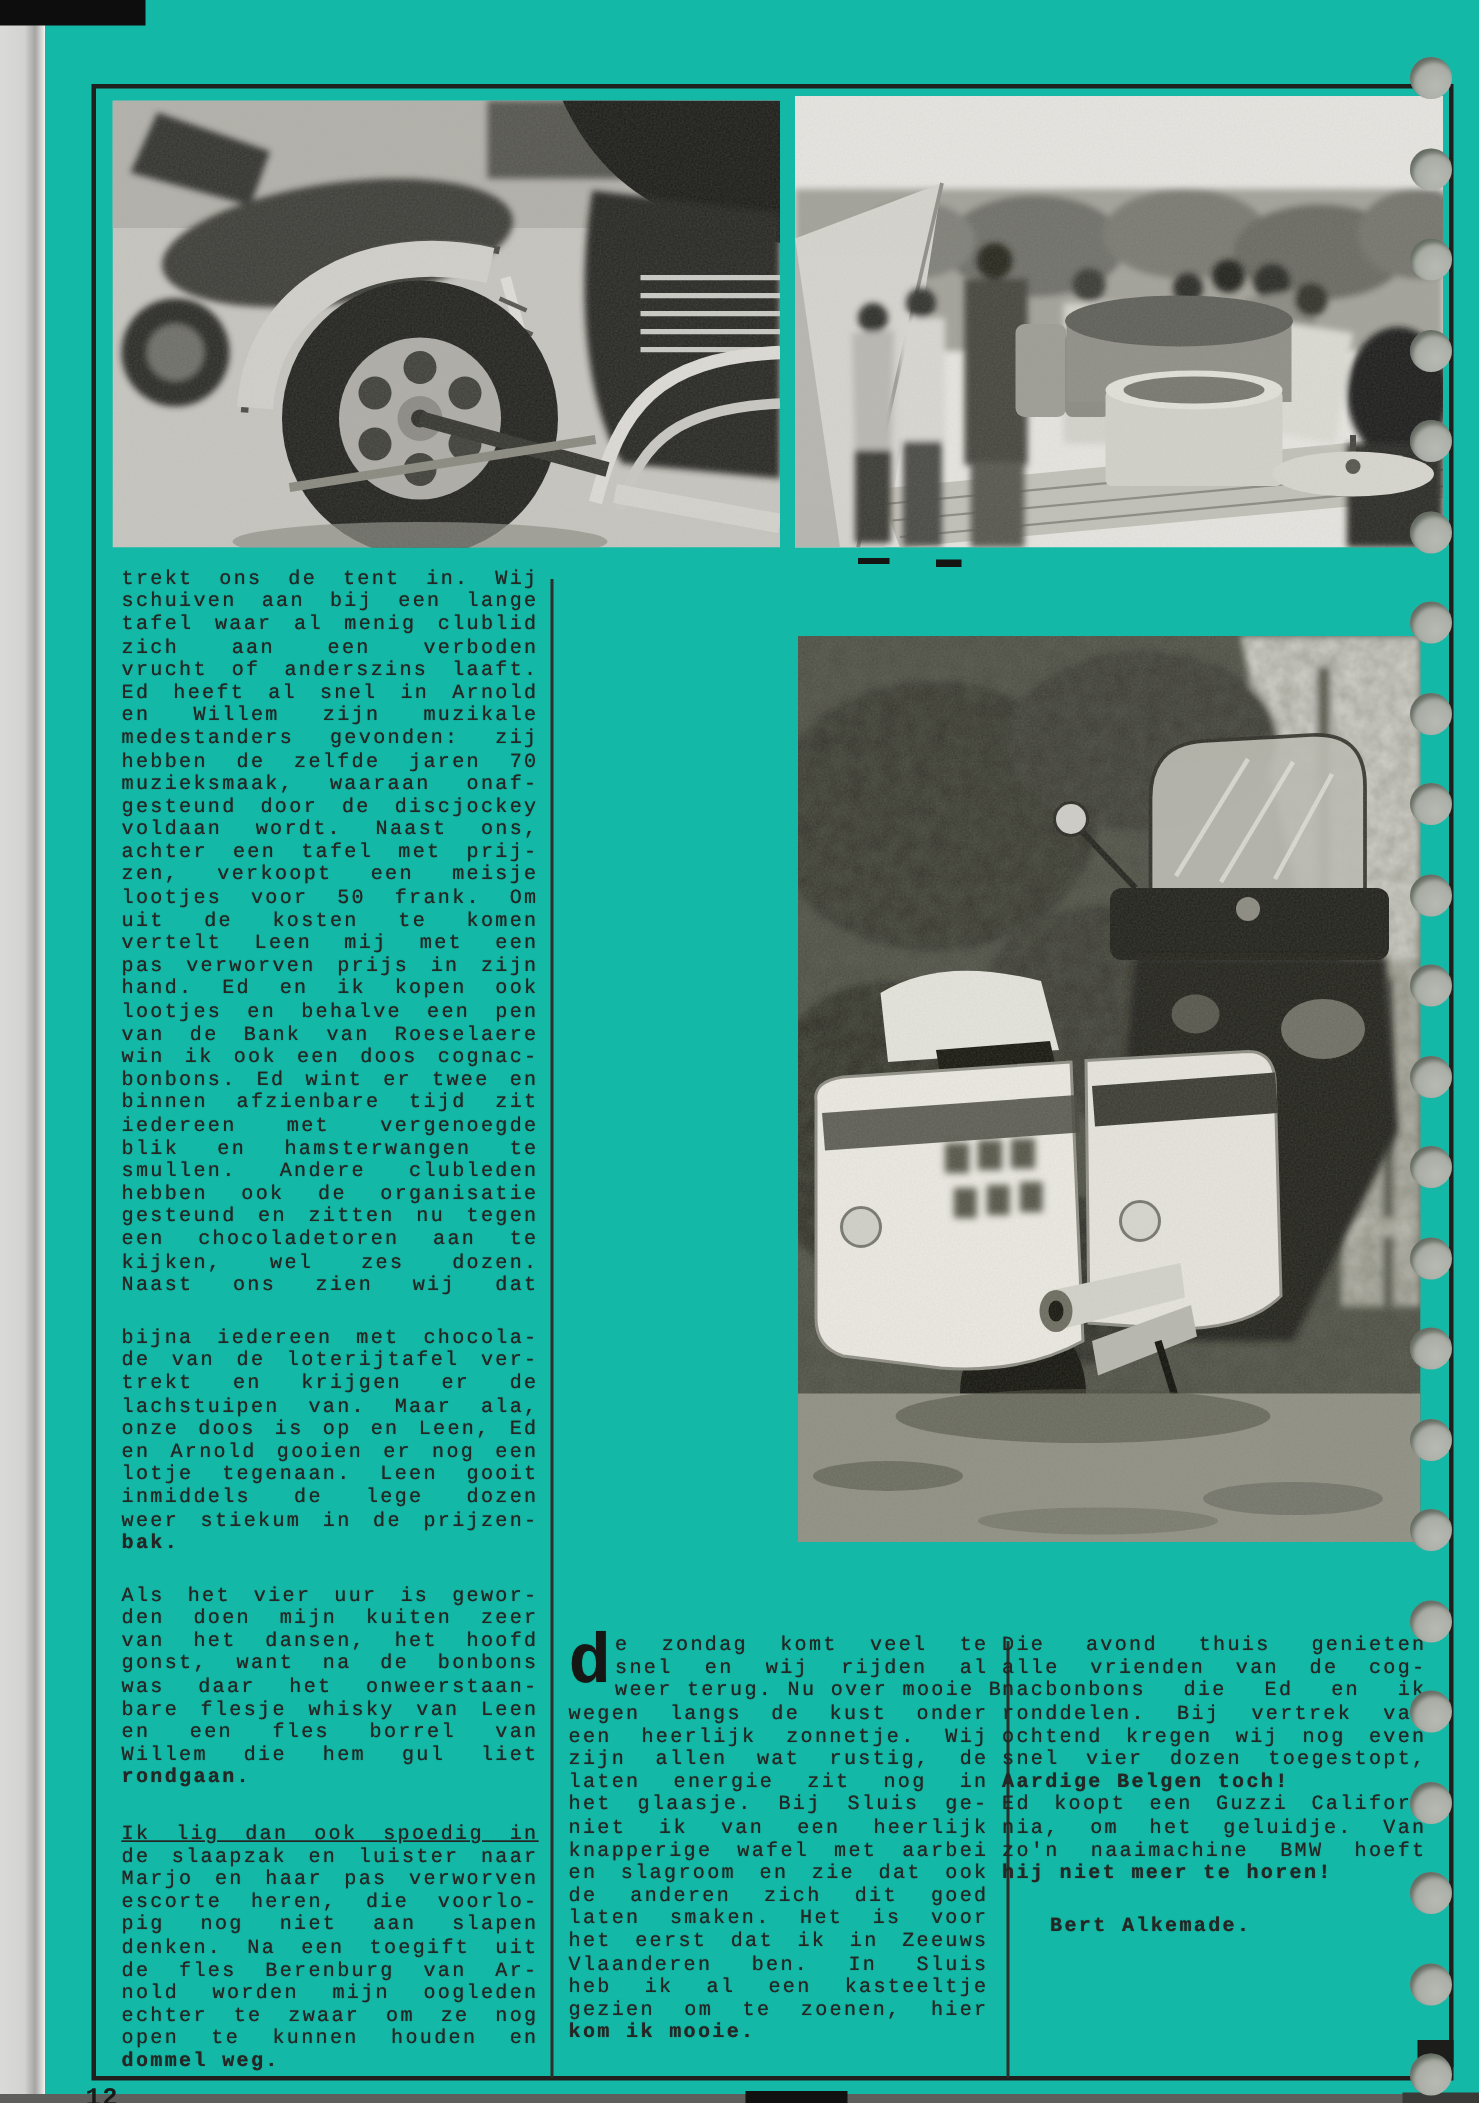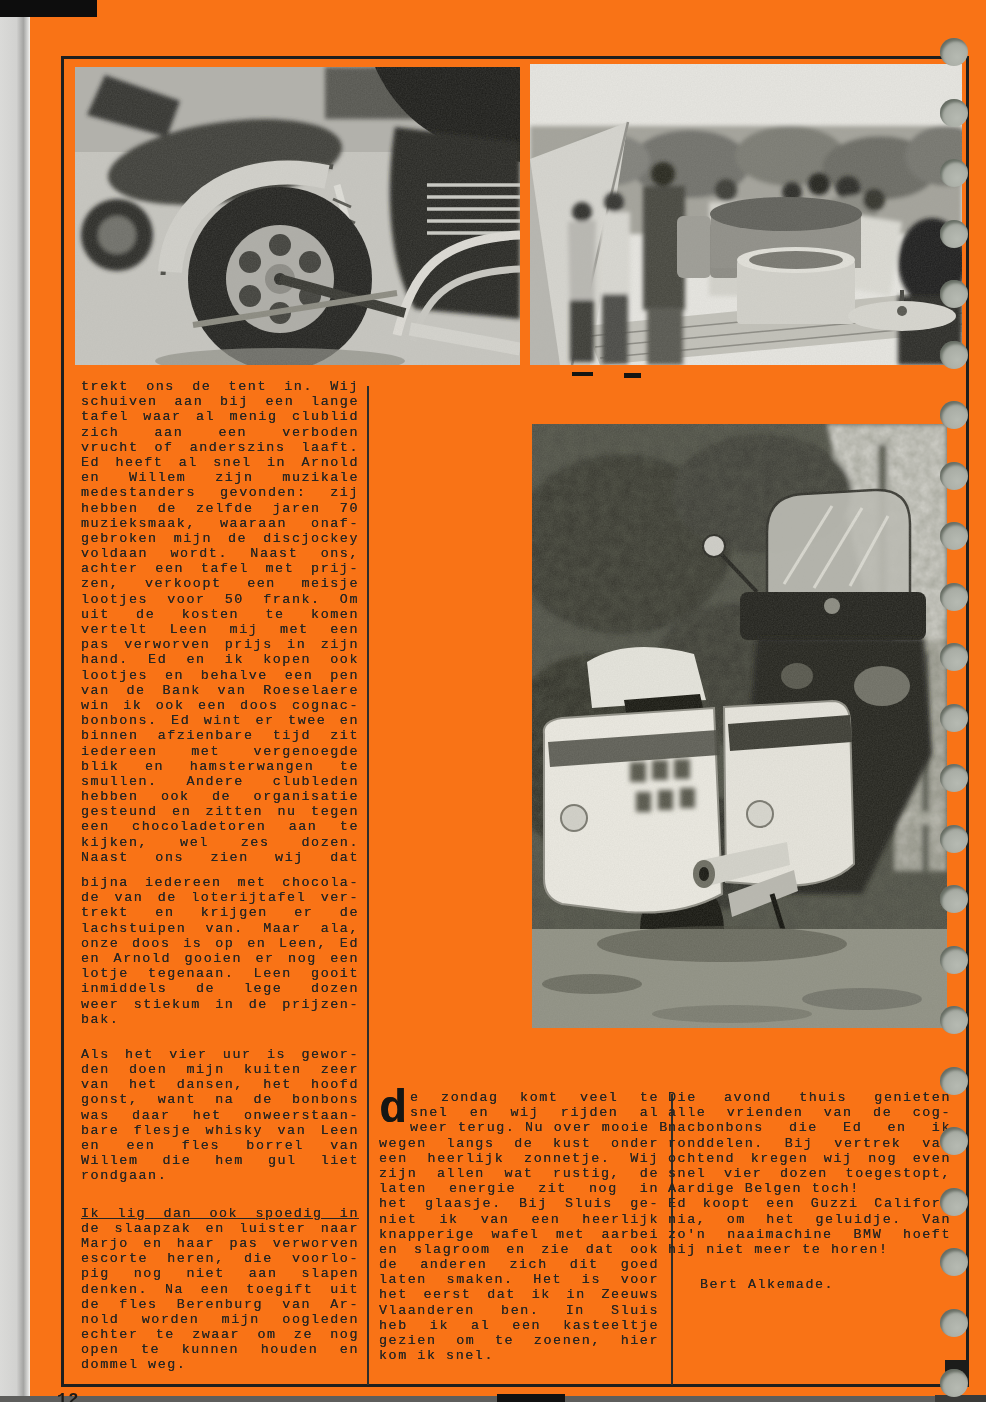--- a/index.html
+++ b/index.html
@@ -1,17 +1,17 @@
 <!DOCTYPE html>
 <html><head>
 <meta charset="utf-8">
 <style>
   html,body{margin:0;padding:0;background:#ffffff;}
   #canvas{position:relative;width:986px;height:1402px;overflow:hidden;
-          background:#f97316;font-family:"Liberation Mono","DejaVu Sans Mono",monospace;}
+          background:#14b8a6;font-family:"Liberation Mono","DejaVu Sans Mono",monospace;}
 
   
   .scan-left{position:absolute;left:0;top:0;width:30px;height:1402px;
     background:linear-gradient(90deg,#dadad8 0%,#d2d2d0 55%,#a4a4a2 78%,#e3e3e1 96%,#f6f6f4 100%);}
   .scan-corner{position:absolute;left:0;top:0;width:97px;height:17px;background:#0d0d0d;}
   .scan-bottom{position:absolute;left:0;top:1396px;width:986px;height:6px;background:#5e5e5c;}
   .scan-blob1{position:absolute;left:497px;top:1394px;width:68px;height:8px;background:#111;}
   .scan-blob2{position:absolute;left:935px;top:1395px;width:51px;height:7px;background:#3a3a38;}
 
   
@@ -38,21 +38,21 @@
   .v1{left:367px;top:386px;height:999px;}
   .v2{left:671px;top:1094px;height:291px;}
 
   
   .col{position:absolute;color:#262624;font-size:13.4px;letter-spacing:1.55px;
        text-shadow:0 0 .6px rgba(25,25,22,.75);}
   .col-left{left:81px;top:379px;width:278px;}
   .col-mid{left:379px;top:1090px;width:280px;}
   .col-right{left:668px;top:1090px;width:283px;}
   .ln{height:15.2px;line-height:15.2px;text-align:justify;text-align-last:justify;overflow:visible;white-space:nowrap;}
-  .ln.l{text-align-last:left;}
+  .ln.l{text-align-last:left;font-weight:bold;}
   .dropcap{float:left;width:29px;height:33px;margin:2px 2px 0 0;
     font-weight:bold;font-size:47px;line-height:36px;letter-spacing:0;color:#161614;}
 
   .pagenum{position:absolute;left:57px;top:1390px;font-weight:bold;font-size:17px;
     letter-spacing:1px;color:#1a1a18;}
 </style>
 </head>
 <body>
 
 <div id="canvas">
@@ -306,21 +306,21 @@
       <div class="ln">trekt ons de tent in. Wij</div>
       <div class="ln">schuiven aan bij een lange</div>
       <div class="ln">tafel waar al menig clublid</div>
       <div class="ln">zich aan een verboden</div>
       <div class="ln">vrucht of anderszins laaft.</div>
       <div class="ln">Ed heeft al snel in Arnold</div>
       <div class="ln">en Willem zijn muzikale</div>
       <div class="ln">medestanders gevonden: zij</div>
       <div class="ln">hebben de zelfde jaren 70</div>
       <div class="ln">muzieksmaak, waaraan onaf-</div>
-      <div class="ln">gebroken mijn de discjockey</div>
+      <div class="ln">gesteund door de discjockey</div>
       <div class="ln">voldaan wordt. Naast ons,</div>
       <div class="ln">achter een tafel met prij-</div>
       <div class="ln">zen, verkoopt een meisje</div>
       <div class="ln">lootjes voor 50 frank. Om</div>
       <div class="ln">uit de kosten te komen</div>
       <div class="ln">vertelt Leen mij met een</div>
       <div class="ln">pas verworven prijs in zijn</div>
       <div class="ln">hand. Ed en ik kopen ook</div>
       <div class="ln">lootjes en behalve een pen</div>
       <div class="ln">van de Bank van Roeselaere</div>
@@ -328,21 +328,21 @@
       <div class="ln">bonbons. Ed wint er twee en</div>
       <div class="ln">binnen afzienbare tijd zit</div>
       <div class="ln">iedereen met vergenoegde</div>
       <div class="ln">blik en hamsterwangen te</div>
       <div class="ln">smullen. Andere clubleden</div>
       <div class="ln">hebben ook de organisatie</div>
       <div class="ln">gesteund en zitten nu tegen</div>
       <div class="ln">een chocoladetoren aan te</div>
       <div class="ln">kijken, wel zes dozen.</div>
       <div class="ln">Naast ons zien wij dat</div>
-      <div class="ln" style="margin-top: 10px;">bijna iedereen met chocola-</div>
+      <div class="ln" style="margin-top: 20px;">bijna iedereen met chocola-</div>
       <div class="ln">de van de loterijtafel ver-</div>
       <div class="ln">trekt en krijgen er de</div>
       <div class="ln">lachstuipen van. Maar ala,</div>
       <div class="ln">onze doos is op en Leen, Ed</div>
       <div class="ln">en Arnold gooien er nog een</div>
       <div class="ln">lotje tegenaan. Leen gooit</div>
       <div class="ln">inmiddels de lege dozen</div>
       <div class="ln">weer stiekum in de prijzen-</div>
       <div class="ln l">bak.</div>
       <div class="ln" style="margin-top: 20px;">Als het vier uur is gewor-</div>
@@ -378,21 +378,21 @@
       <div class="ln">het glaasje. Bij Sluis ge-</div>
       <div class="ln">niet ik van een heerlijk</div>
       <div class="ln">knapperige wafel met aarbei</div>
       <div class="ln">en slagroom en zie dat ook</div>
       <div class="ln">de anderen zich dit goed</div>
       <div class="ln">laten smaken. Het is voor</div>
       <div class="ln">het eerst dat ik in Zeeuws</div>
       <div class="ln">Vlaanderen ben. In Sluis</div>
       <div class="ln">heb ik al een kasteeltje</div>
       <div class="ln">gezien om te zoenen, hier</div>
-      <div class="ln l">kom ik snel.</div>
+      <div class="ln l">kom ik mooie.</div>
     </div>
   <div class="col col-right">
       <div class="ln">Die avond thuis genieten</div>
       <div class="ln">alle vrienden van de cog-</div>
       <div class="ln">nacbonbons die Ed en ik</div>
       <div class="ln">ronddelen. Bij vertrek van</div>
       <div class="ln">ochtend kregen wij nog even</div>
       <div class="ln">snel vier dozen toegestopt,</div>
       <div class="ln l">Aardige Belgen toch!</div>
       <div class="ln">Ed koopt een Guzzi Califor-</div>

